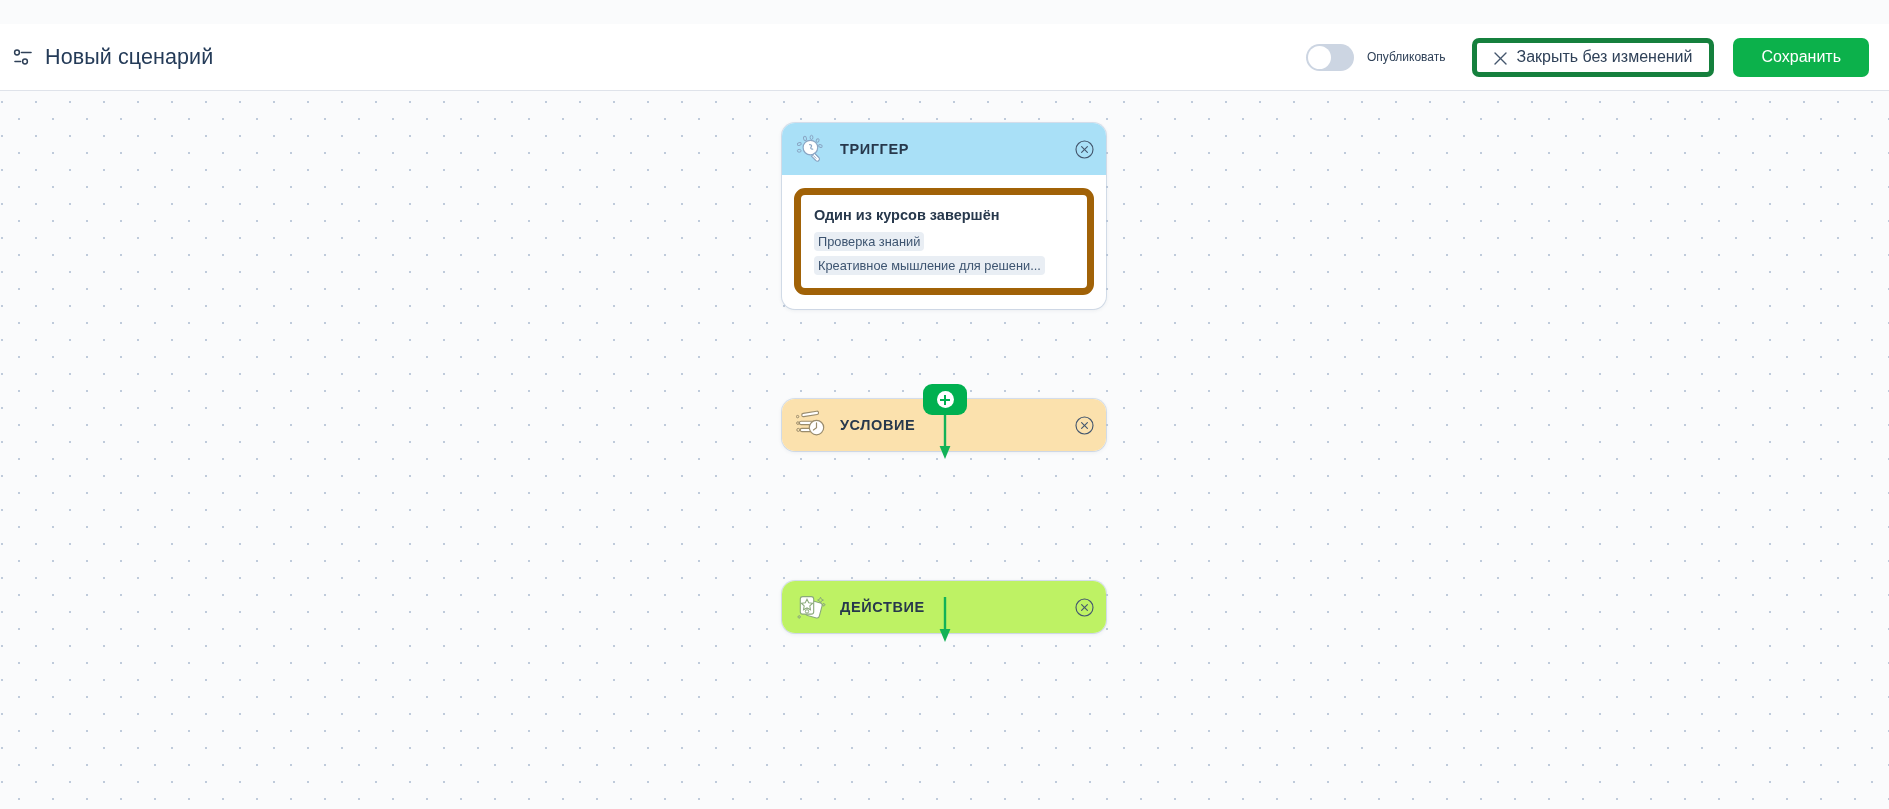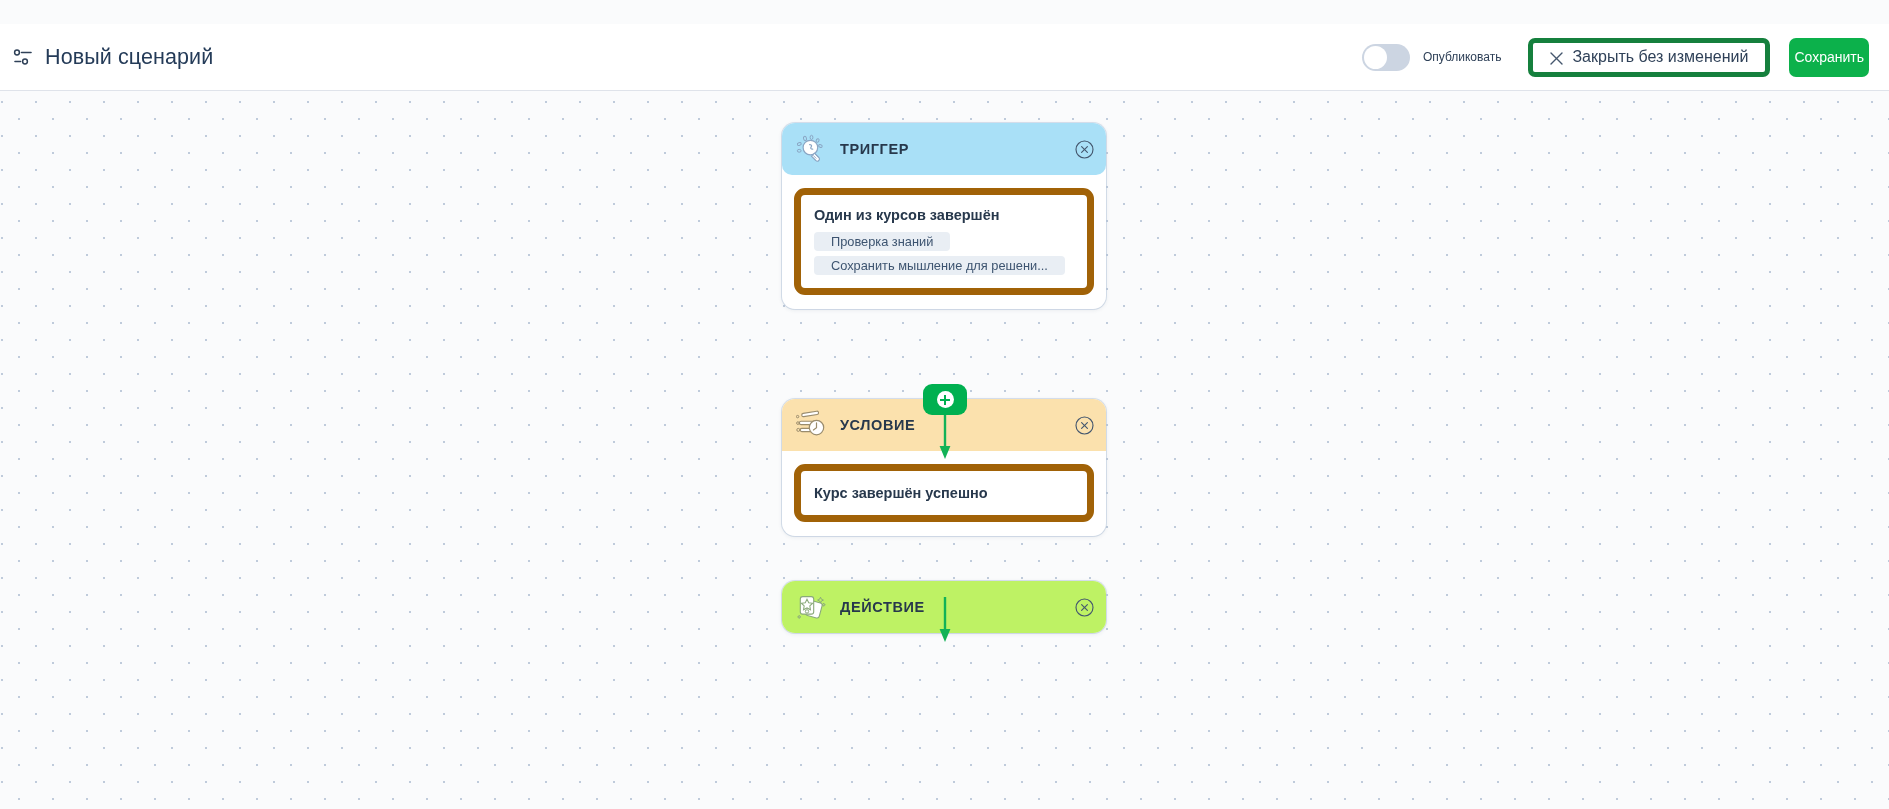--- a/index.html
+++ b/index.html
@@ -87,26 +87,26 @@
     align-items: center;
     gap: 9px;
     white-space: nowrap;
     cursor: pointer;
   }
   .x-glyph { width: 13px; height: 13px; display: block; }
 
   .btn-primary {
     margin-left: 19px;
     height: 39px;
-    padding: 0 5px;
+    padding: 0 28px;
     border: none;
     border-radius: 7px;
     background: #0cb14b;
     color: #ffffff;
-    font-size: 14px;
+    font-size: 16px;
     font-family: "Liberation Sans", sans-serif;
     white-space: nowrap;
     cursor: pointer;
   }
 
   
   .canvas {
     position: absolute;
     left: 0; top: 67px;
     width: 1889px; height: 742px;
@@ -129,21 +129,21 @@
     overflow: hidden;
   }
 
   .node-head {
     position: relative;
     height: 52px;
     display: flex;
     align-items: center;
     padding: 0 12px 0 14px;
   }
-  .node-head.trigger   { background: #a9e0f7; border-radius: 10px; }
+  .node-head.trigger   { background: #a9e0f7; }
   .node-head.condition { background: #fbe1ad; }
   .node-head.action    { background: #bef264; }
 
   .node-ico { width: 31px; height: 31px; flex: 0 0 auto; display: block; }
 
   .node-title {
     margin-left: 13px;
     font-size: 14.5px;
     font-weight: bold;
     letter-spacing: 0.6px;
@@ -176,21 +176,21 @@
     margin-bottom: 9px;
     white-space: nowrap;
   }
   .inner-title.bare { margin-bottom: 0; }
 
   .chips { display: flex; flex-direction: column; align-items: flex-start; gap: 5px; }
 
   .chip {
     background: #e9eef4;
     border-radius: 4px;
-    padding: 2px 17px;
+    padding: 2px 4px;
     font-size: 12.8px;
     color: #3d5470;
     white-space: nowrap;
     max-width: 280px;
     overflow: hidden;
     text-overflow: ellipsis;
   }
 
   
   .add-btn {
@@ -297,21 +297,21 @@
           <line x1="6.6" y1="6.6" x2="12.4" y2="12.4" stroke="#45586f" stroke-width="1.15" stroke-linecap="round"></line>
           <line x1="12.4" y1="6.6" x2="6.6" y2="12.4" stroke="#45586f" stroke-width="1.15" stroke-linecap="round"></line>
         </svg>
       </span>
     </div>
     <div class="node-body">
       <div class="inner-card">
         <div class="inner-title">Один из курсов завершён</div>
         <div class="chips">
           <span class="chip">Проверка знаний</span>
-          <span class="chip">Сохранить мышление для решени...</span>
+          <span class="chip">Креативное мышление для решени...</span>
         </div>
       </div>
     </div>
   </div>
 
   <div class="add-btn" style="left:923px; top:317px;">
     <span class="plus-circle"></span>
   </div>
 
   <div class="node" style="left:782px; top:332px;">
@@ -333,25 +333,20 @@
         </svg>
       </span>
       <span class="node-title">УСЛОВИЕ</span>
       <span class="node-close">
         <svg viewBox="0 0 19 19" width="19" height="19">
           <circle cx="9.5" cy="9.5" r="8.5" fill="none" stroke="#45586f" stroke-width="1.15"></circle>
           <line x1="6.6" y1="6.6" x2="12.4" y2="12.4" stroke="#45586f" stroke-width="1.15" stroke-linecap="round"></line>
           <line x1="12.4" y1="6.6" x2="6.6" y2="12.4" stroke="#45586f" stroke-width="1.15" stroke-linecap="round"></line>
         </svg>
       </span>
-    </div>
-    <div class="node-body">
-      <div class="inner-card single">
-        <div class="inner-title bare">Курс завершён успешно</div>
-      </div>
     </div>
   </div>
 
   <div class="node" style="left:782px; top:514px;">
     <div class="node-head action">
       <span class="node-ico">
         <svg viewBox="0 0 31 31" width="31" height="31">
           <rect x="11" y="9.5" width="14" height="15.5" rx="2.4" fill="#ffffff" stroke="#8aa97a" stroke-width="1.1" transform="rotate(15 18 17)"></rect>
           <rect x="4.3" y="4.6" width="13.4" height="17.5" rx="2.4" fill="#ffffff" stroke="#8aa97a" stroke-width="1.1"></rect>
           <path d="M11 7.2l1.75 3.5 3.85.55-2.8 2.7.66 3.8-3.46-1.82-3.46 1.82.66-3.8-2.8-2.7 3.85-.55z" fill="#ffffff" stroke="#8aa97a" stroke-width="1.05"></path>

